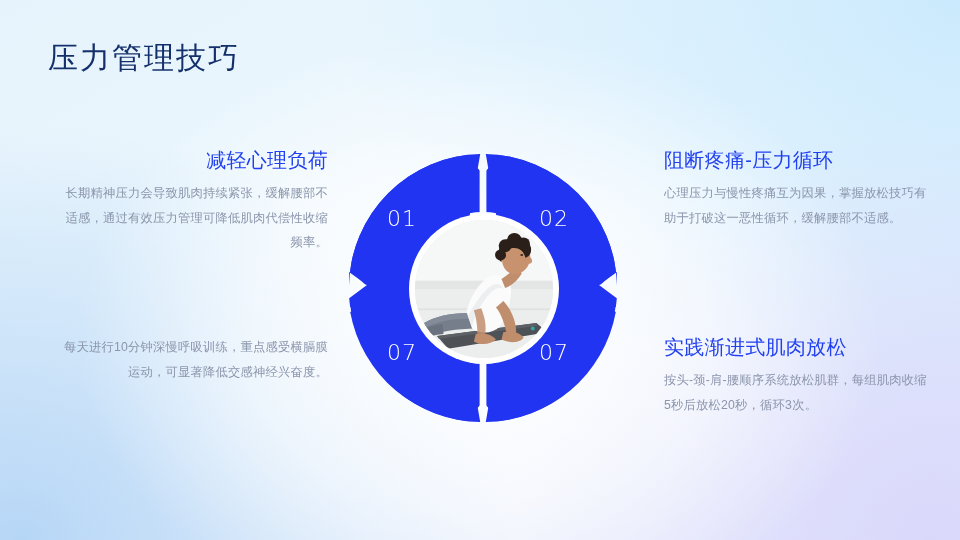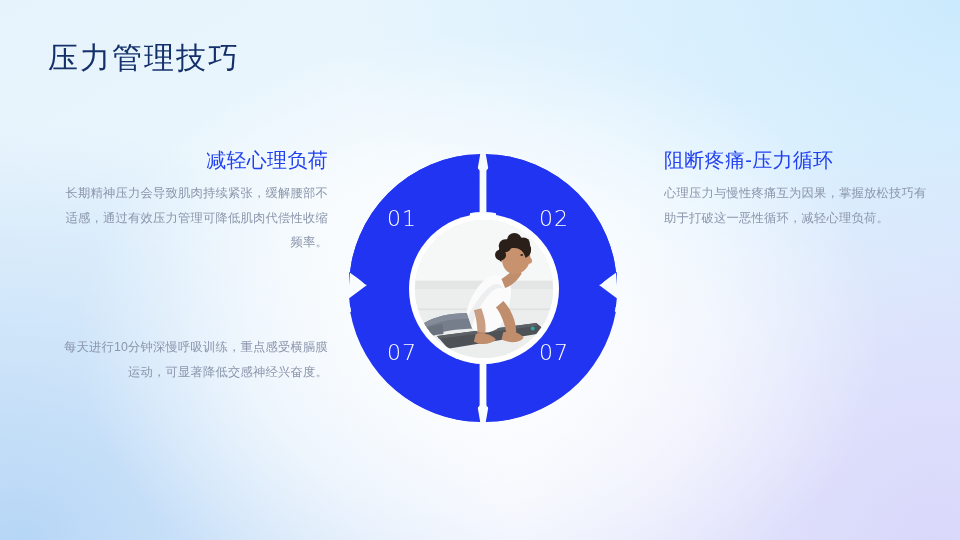--- a/index.html
+++ b/index.html
@@ -81,27 +81,31 @@
 
   <div id="title">压力管理技巧</div>
 
   <div class="block left" id="b1">
     <div class="hd">减轻心理负荷</div>
     <div class="bd">长期精神压力会导致肌肉持续紧张，缓解腰部不适感，通过有效压力管理可降低肌肉代偿性收缩频率。</div>
   </div>
 
   <div class="block right" id="b2">
     <div class="hd">阻断疼痛-压力循环</div>
-    <div class="bd">心理压力与慢性疼痛互为因果，掌握放松技巧有助于打破这一恶性循环，减轻心理负荷。</div>
+    <div class="bd">心理压力与慢性疼痛互为因果，掌握放松技巧有助于打破这一恶性循环，缓解腰部不适感。</div>
   </div>
 
   <div class="block left" id="b3">
     <div class="bd">每天进行10分钟深慢呼吸训练，重点感受横膈膜运动，可显著降低交感神经兴奋度。</div>
   </div>
 
+  <div class="block right" id="b4">
+    <div class="hd">实践渐进式肌肉放松</div>
+    <div class="bd">按头-颈-肩-腰顺序系统放松肌群，每组肌肉收缩5秒后放松20秒，循环3次。</div>
+  </div>
 
   <div id="wheel">
 
     <svg viewBox="0 0 272 272">
       <defs>
 
         <g id="wedge">
 
           <path d="
             M 136 136

